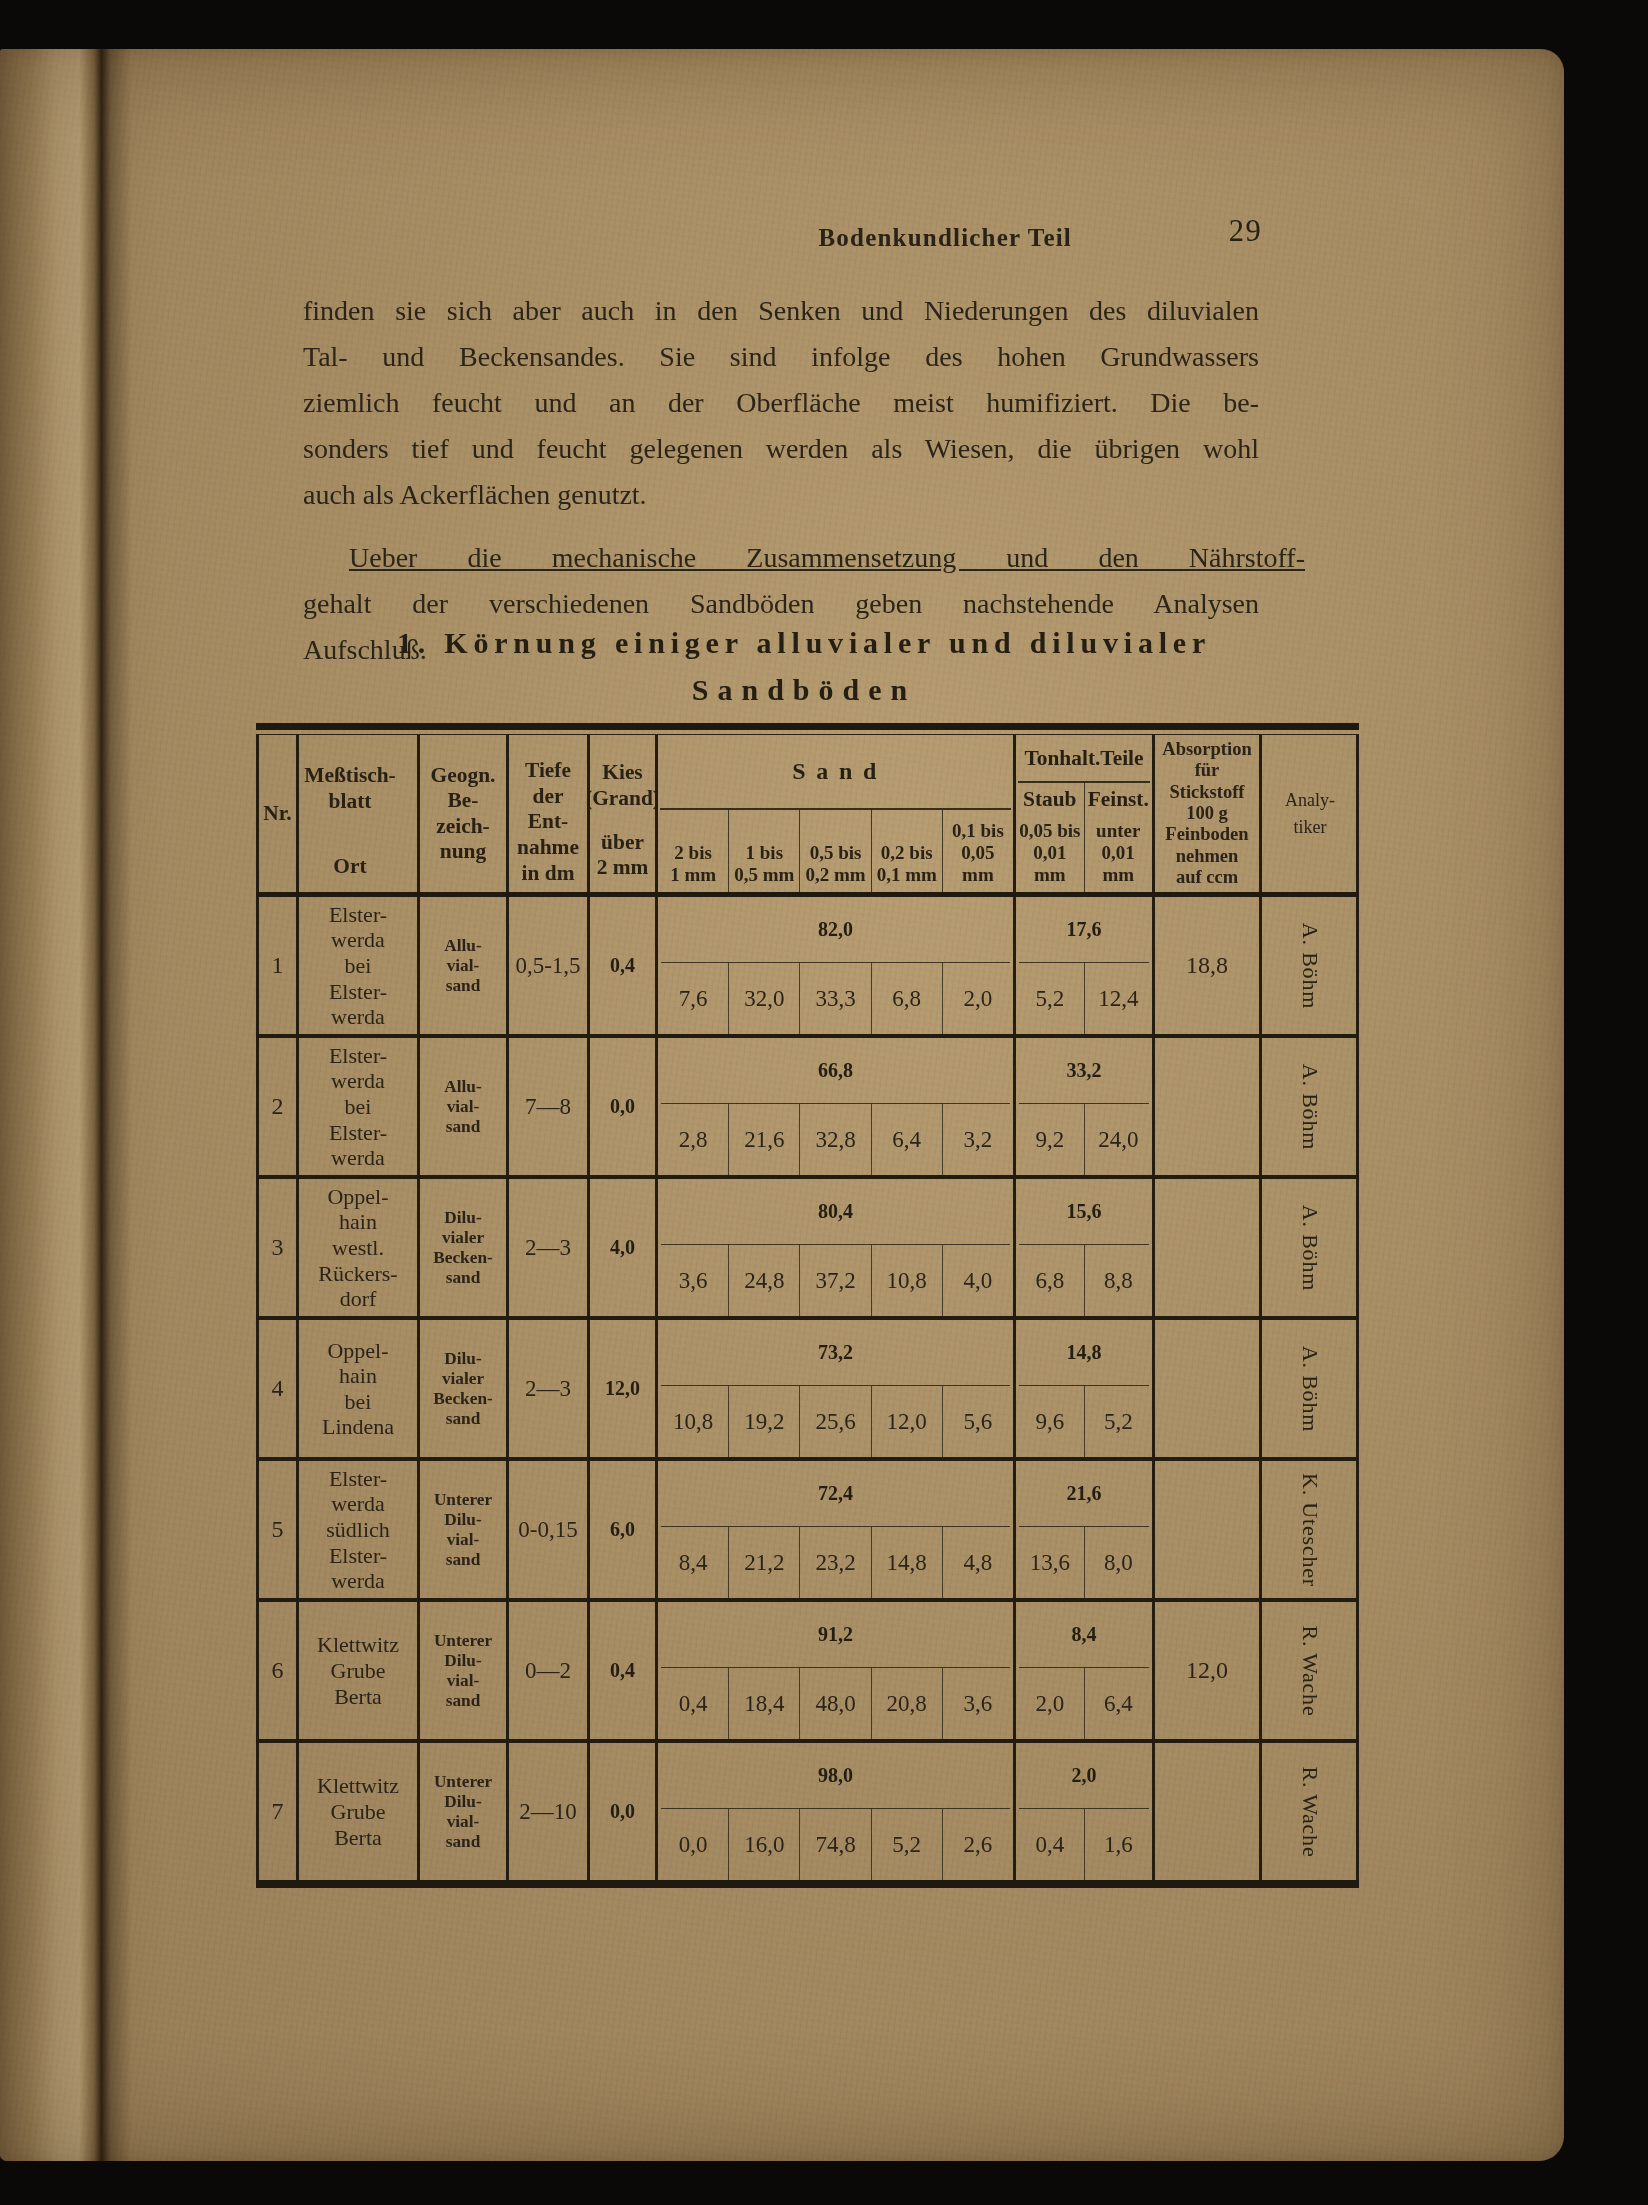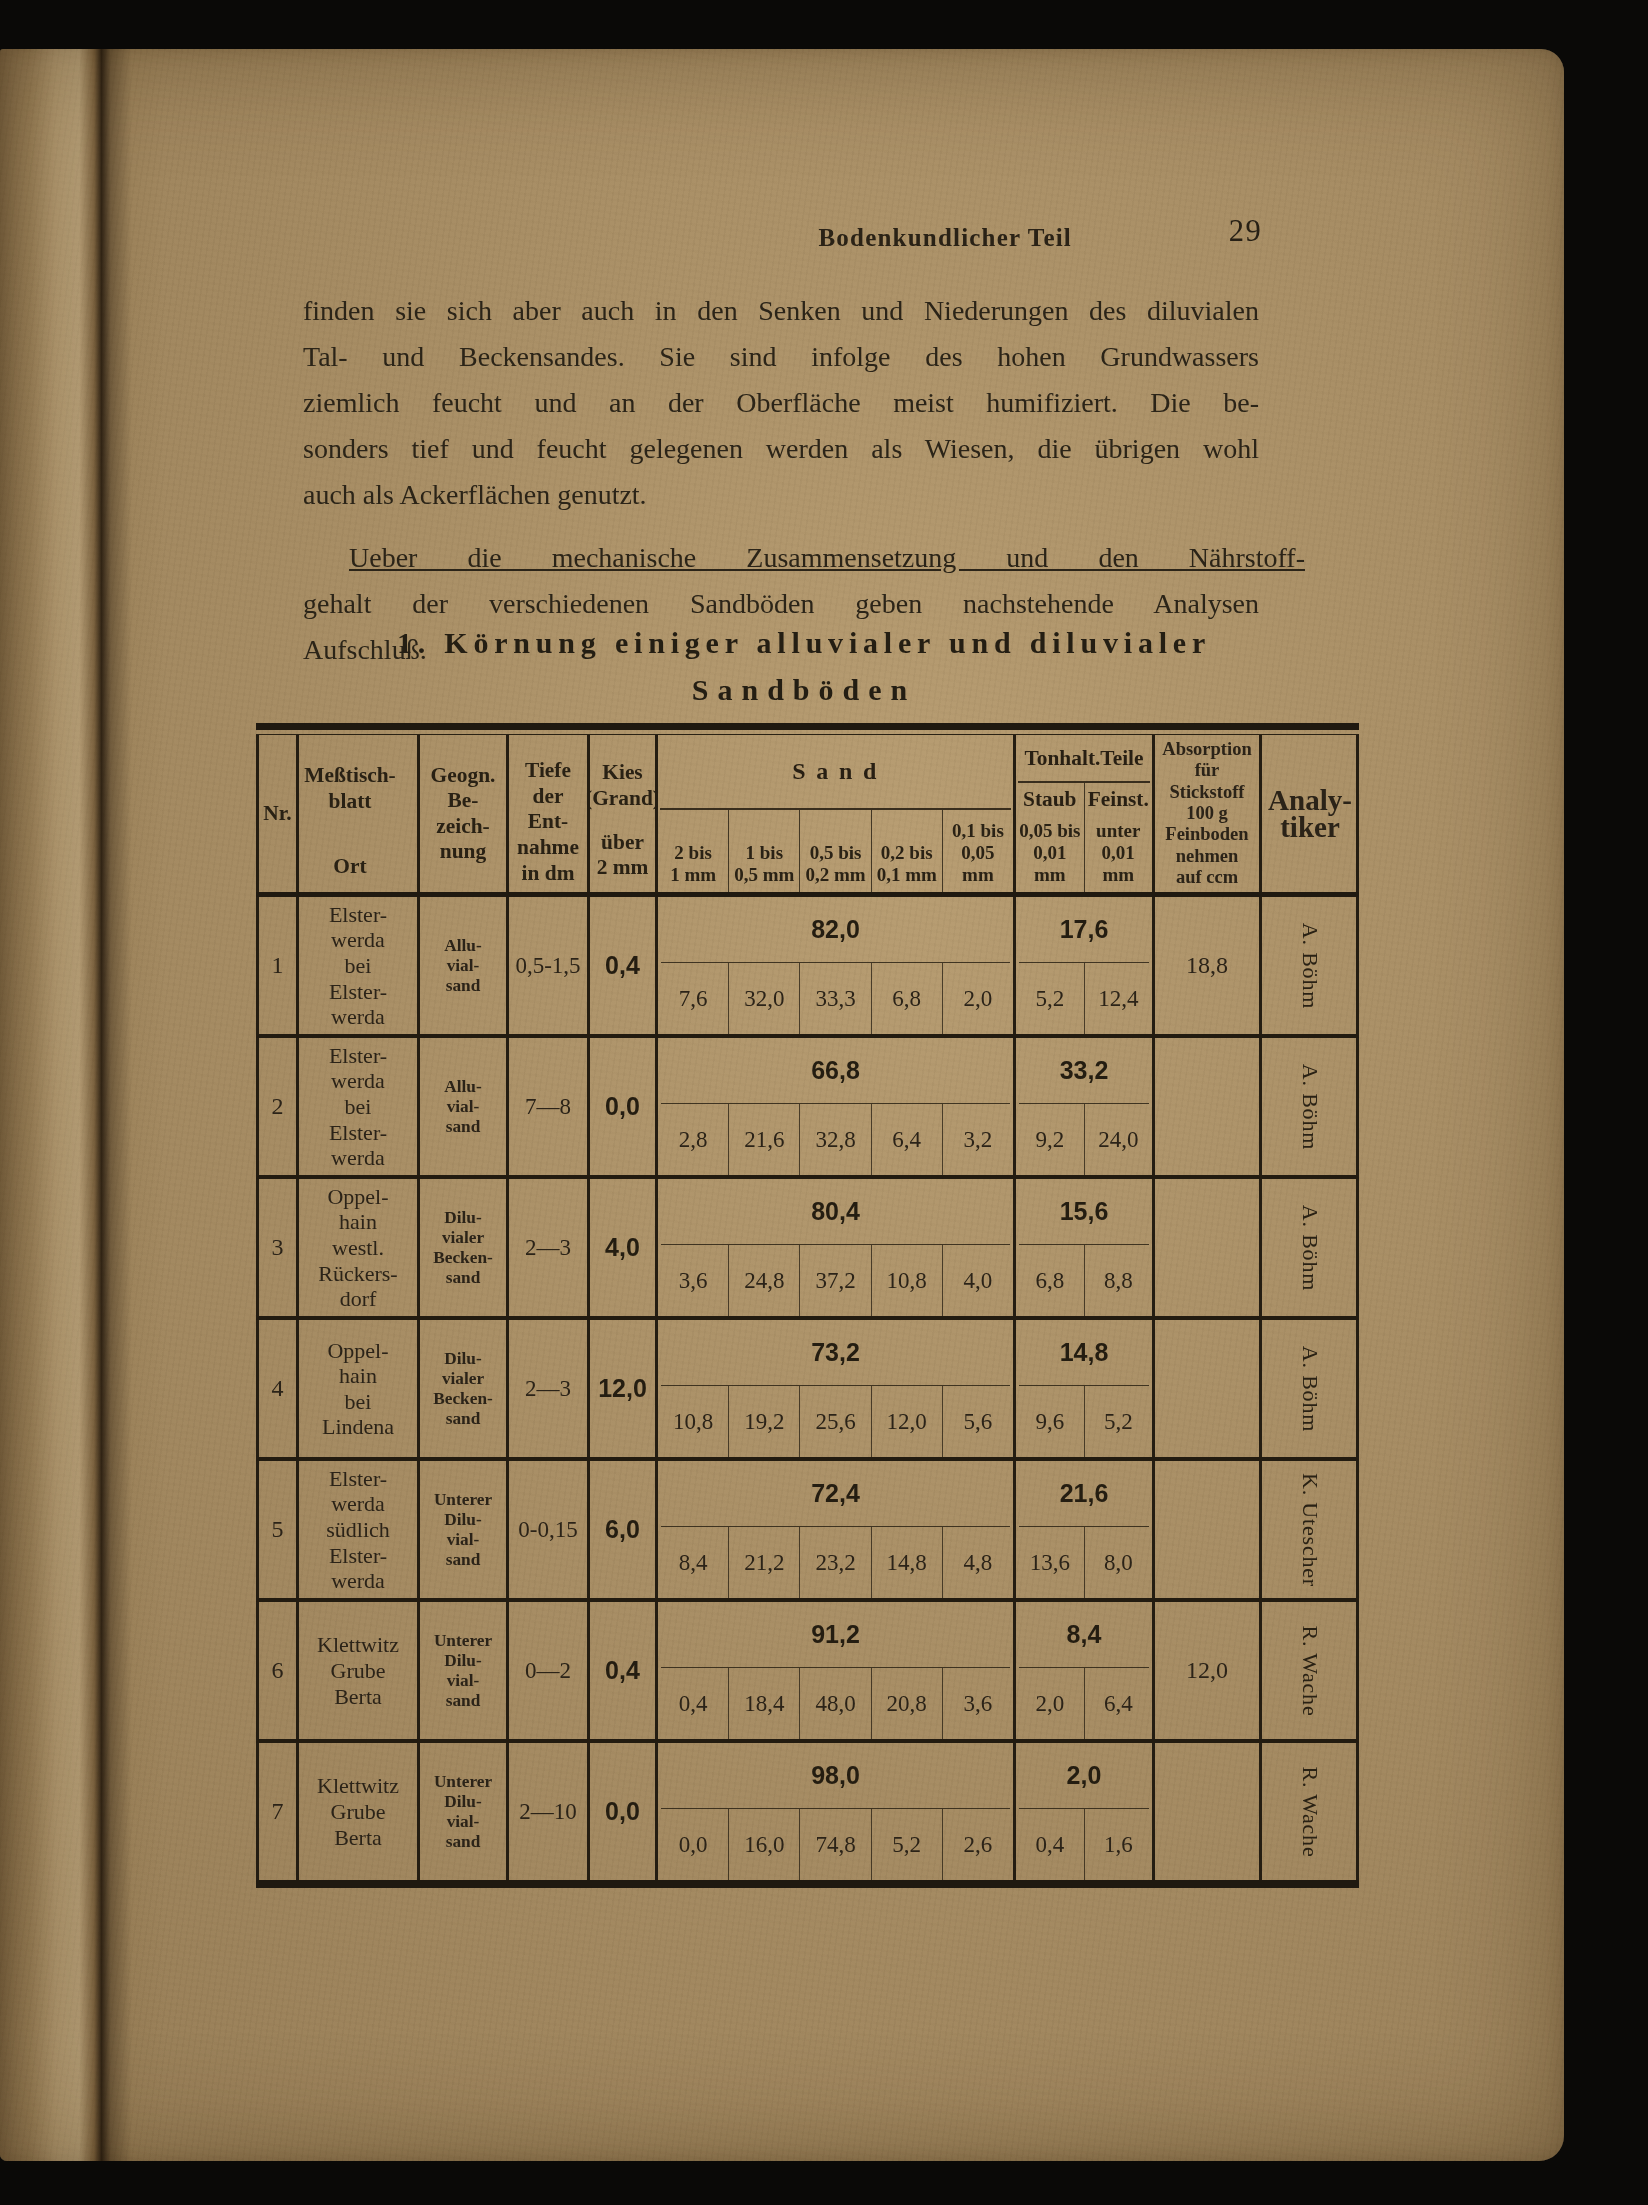--- a/index.html
+++ b/index.html
@@ -95,27 +95,27 @@
   .hg-bot{flex:1;display:flex;align-items:stretch;}
   .hg-bot > div{
     flex:1;display:flex;flex-direction:column;justify-content:flex-end;align-items:center;
     padding-bottom:6.6px;border-right:1.6px solid rgba(38,30,17,0.8);
   }
   .hg-bot > div:last-child{border-right:none;}
   .sand-label{font-size:24px;font-weight:700;letter-spacing:10.7px;padding-left:8.2px;color:#281f13;}
   .ton-label{font-size:21.4px;font-weight:700;color:#281f13;}
   .ton-sub{justify-content:space-between !important;padding-top:5px;}
   .hc-abs{font-size:18.5px;line-height:21.4px;font-weight:700;}
-  .hc-anal{font-size:29px;line-height:27px;font-weight:700;}
+  .hc-anal{font-size:18px;line-height:27px;font-weight:400;}
   
   .d-num{font-size:24px;}
   .d-ort{font-size:22px;line-height:25.6px;}
   .d-geogn{font-size:17.3px;line-height:20px;font-weight:700;}
   .d-tiefe{font-size:23px;}
-  .bold-num{font-family:Liberation Sans, sans-serif;font-weight:700;font-size:25px;color:#241d11;}
+  .bold-num{font-family:Liberation Serif, serif;font-weight:700;font-size:20px;color:#241d11;}
   .dgroup{display:flex;flex-direction:column;align-items:stretch;}
   .dg-top{height:47%;display:flex;align-items:center;justify-content:center;}
   .dg-rule{height:1.6px;background:rgba(35,27,15,0.8);margin:0 3.3px;}
   .dg-bot{flex:1;display:flex;align-items:stretch;}
   .dg-bot > div{
     flex:1;display:flex;align-items:center;justify-content:center;
     font-size:23px;border-right:1.6px solid rgba(38,30,17,0.75);
   }
   .dg-bot > div:last-child{border-right:none;}
   .d-abs{font-size:24px;}

